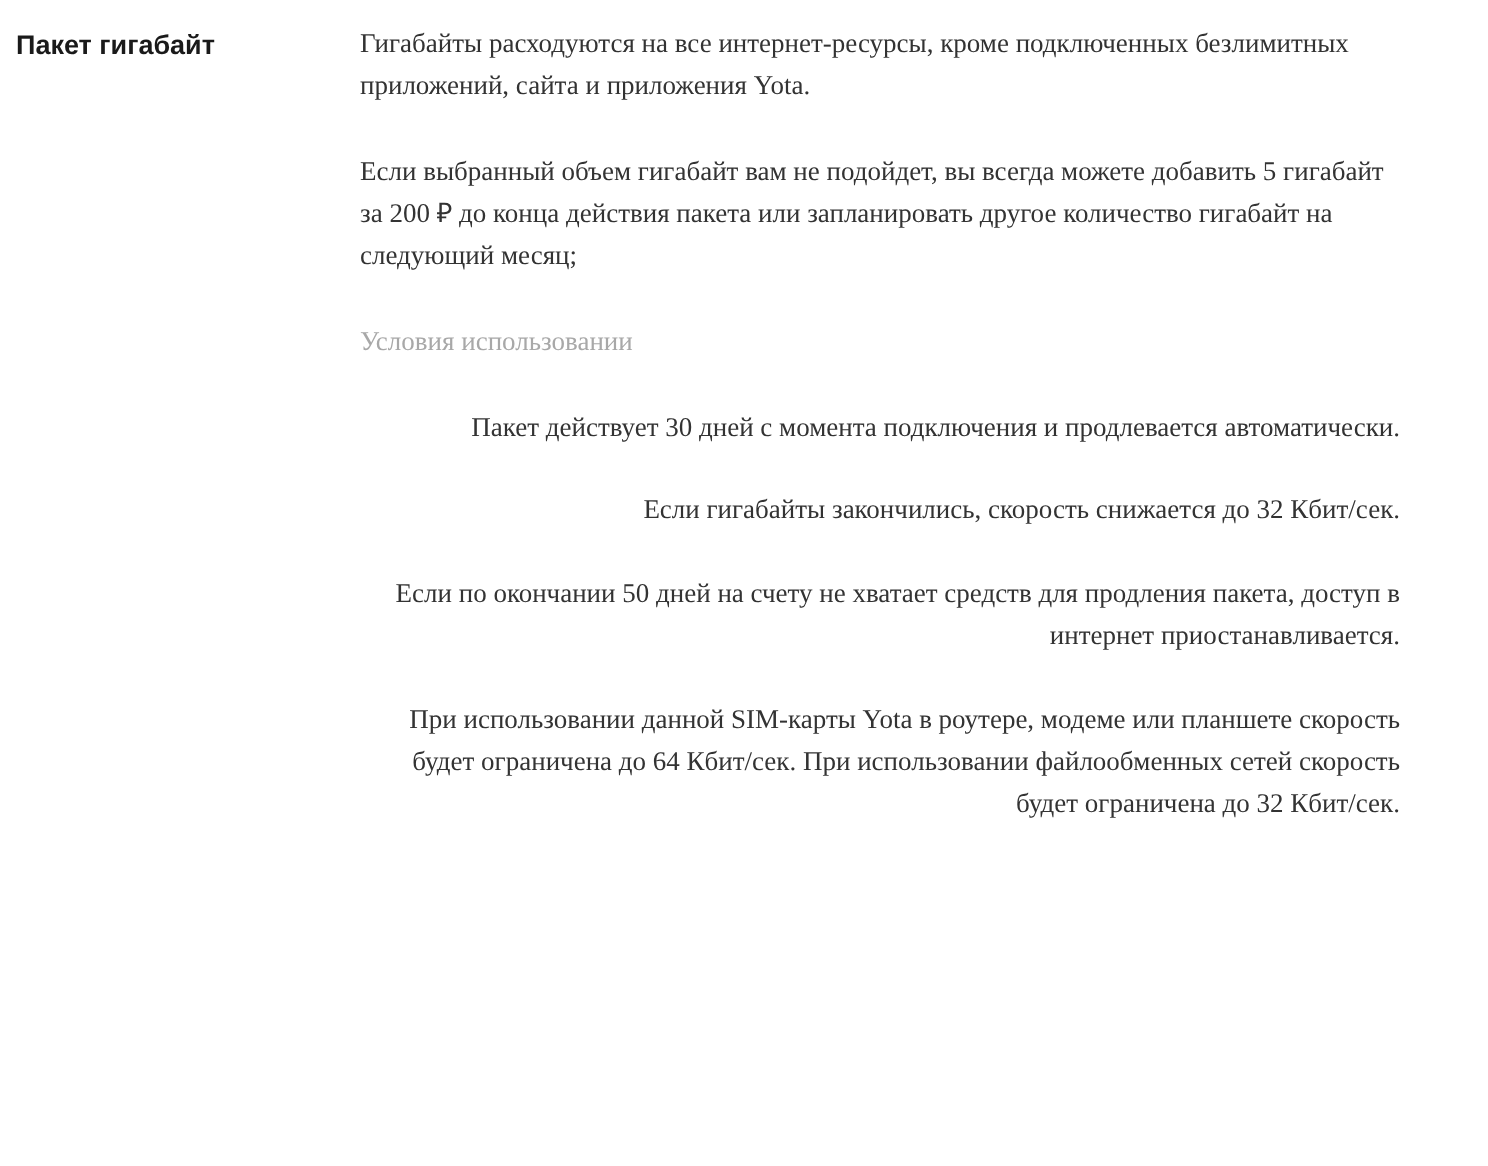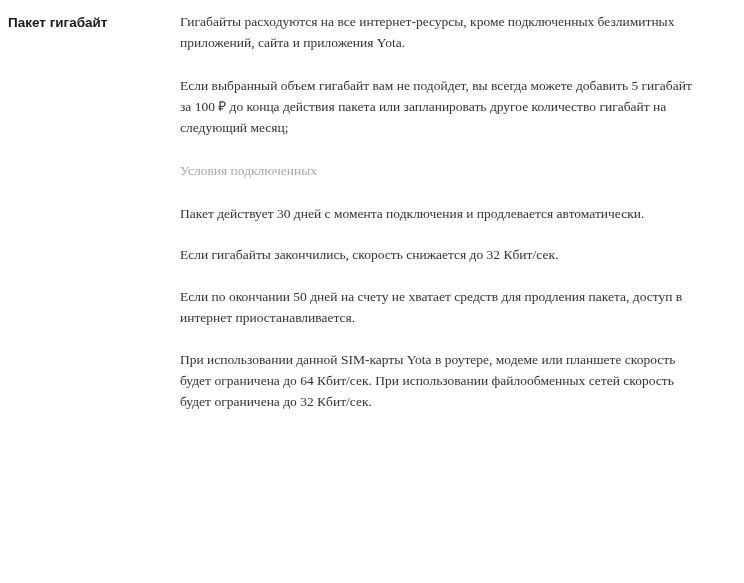--- a/index.html
+++ b/index.html
@@ -49,37 +49,38 @@
     margin-bottom: 0;
   }
   .subhead {
     font-size: 13.5px;
     line-height: 1.55;
     color: #a8a8a8;
     margin: 0 0 22px 0;
   }
   .para-tight {
     margin-bottom: 21px;
+    text-align: right;
   }
 </style>
 </head>
 <body>
 
 <div class="page">
   <div class="row">
 
     <div class="term">Пакет гигабайт</div>
 
     <div class="content">
 
       <p class="para">Гигабайты расходуются на все интернет-ресурсы, кроме подключенных безлимитных приложений, сайта и приложения Yota.</p>
 
-      <p class="para">Если выбранный объем гигабайт вам не подойдет, вы всегда можете добавить 5 гигабайт за 100 ₽ до конца действия пакета или запланировать другое количество гигабайт на следующий месяц;</p>
+      <p class="para">Если выбранный объем гигабайт вам не подойдет, вы всегда можете добавить 5 гигабайт за 200 ₽ до конца действия пакета или запланировать другое количество гигабайт на следующий месяц;</p>
 
-      <p class="subhead">Условия подключенных</p>
+      <p class="subhead">Условия использовании</p>
 
       <p class="para para-tight">Пакет действует 30 дней с момента подключения и продлевается автоматически.</p>
 
       <p class="para para-tight">Если гигабайты закончились, скорость снижается до 32 Кбит/сек.</p>
 
       <p class="para para-tight">Если по окончании 50 дней на счету не хватает средств для продления пакета, доступ в интернет приостанавливается.</p>
 
       <p class="para para-tight">При использовании данной SIM-карты Yota в роутере, модеме или планшете скорость будет ограничена до 64 Кбит/сек. При использовании файлообменных сетей скорость будет ограничена до 32 Кбит/сек.</p>
 
 

